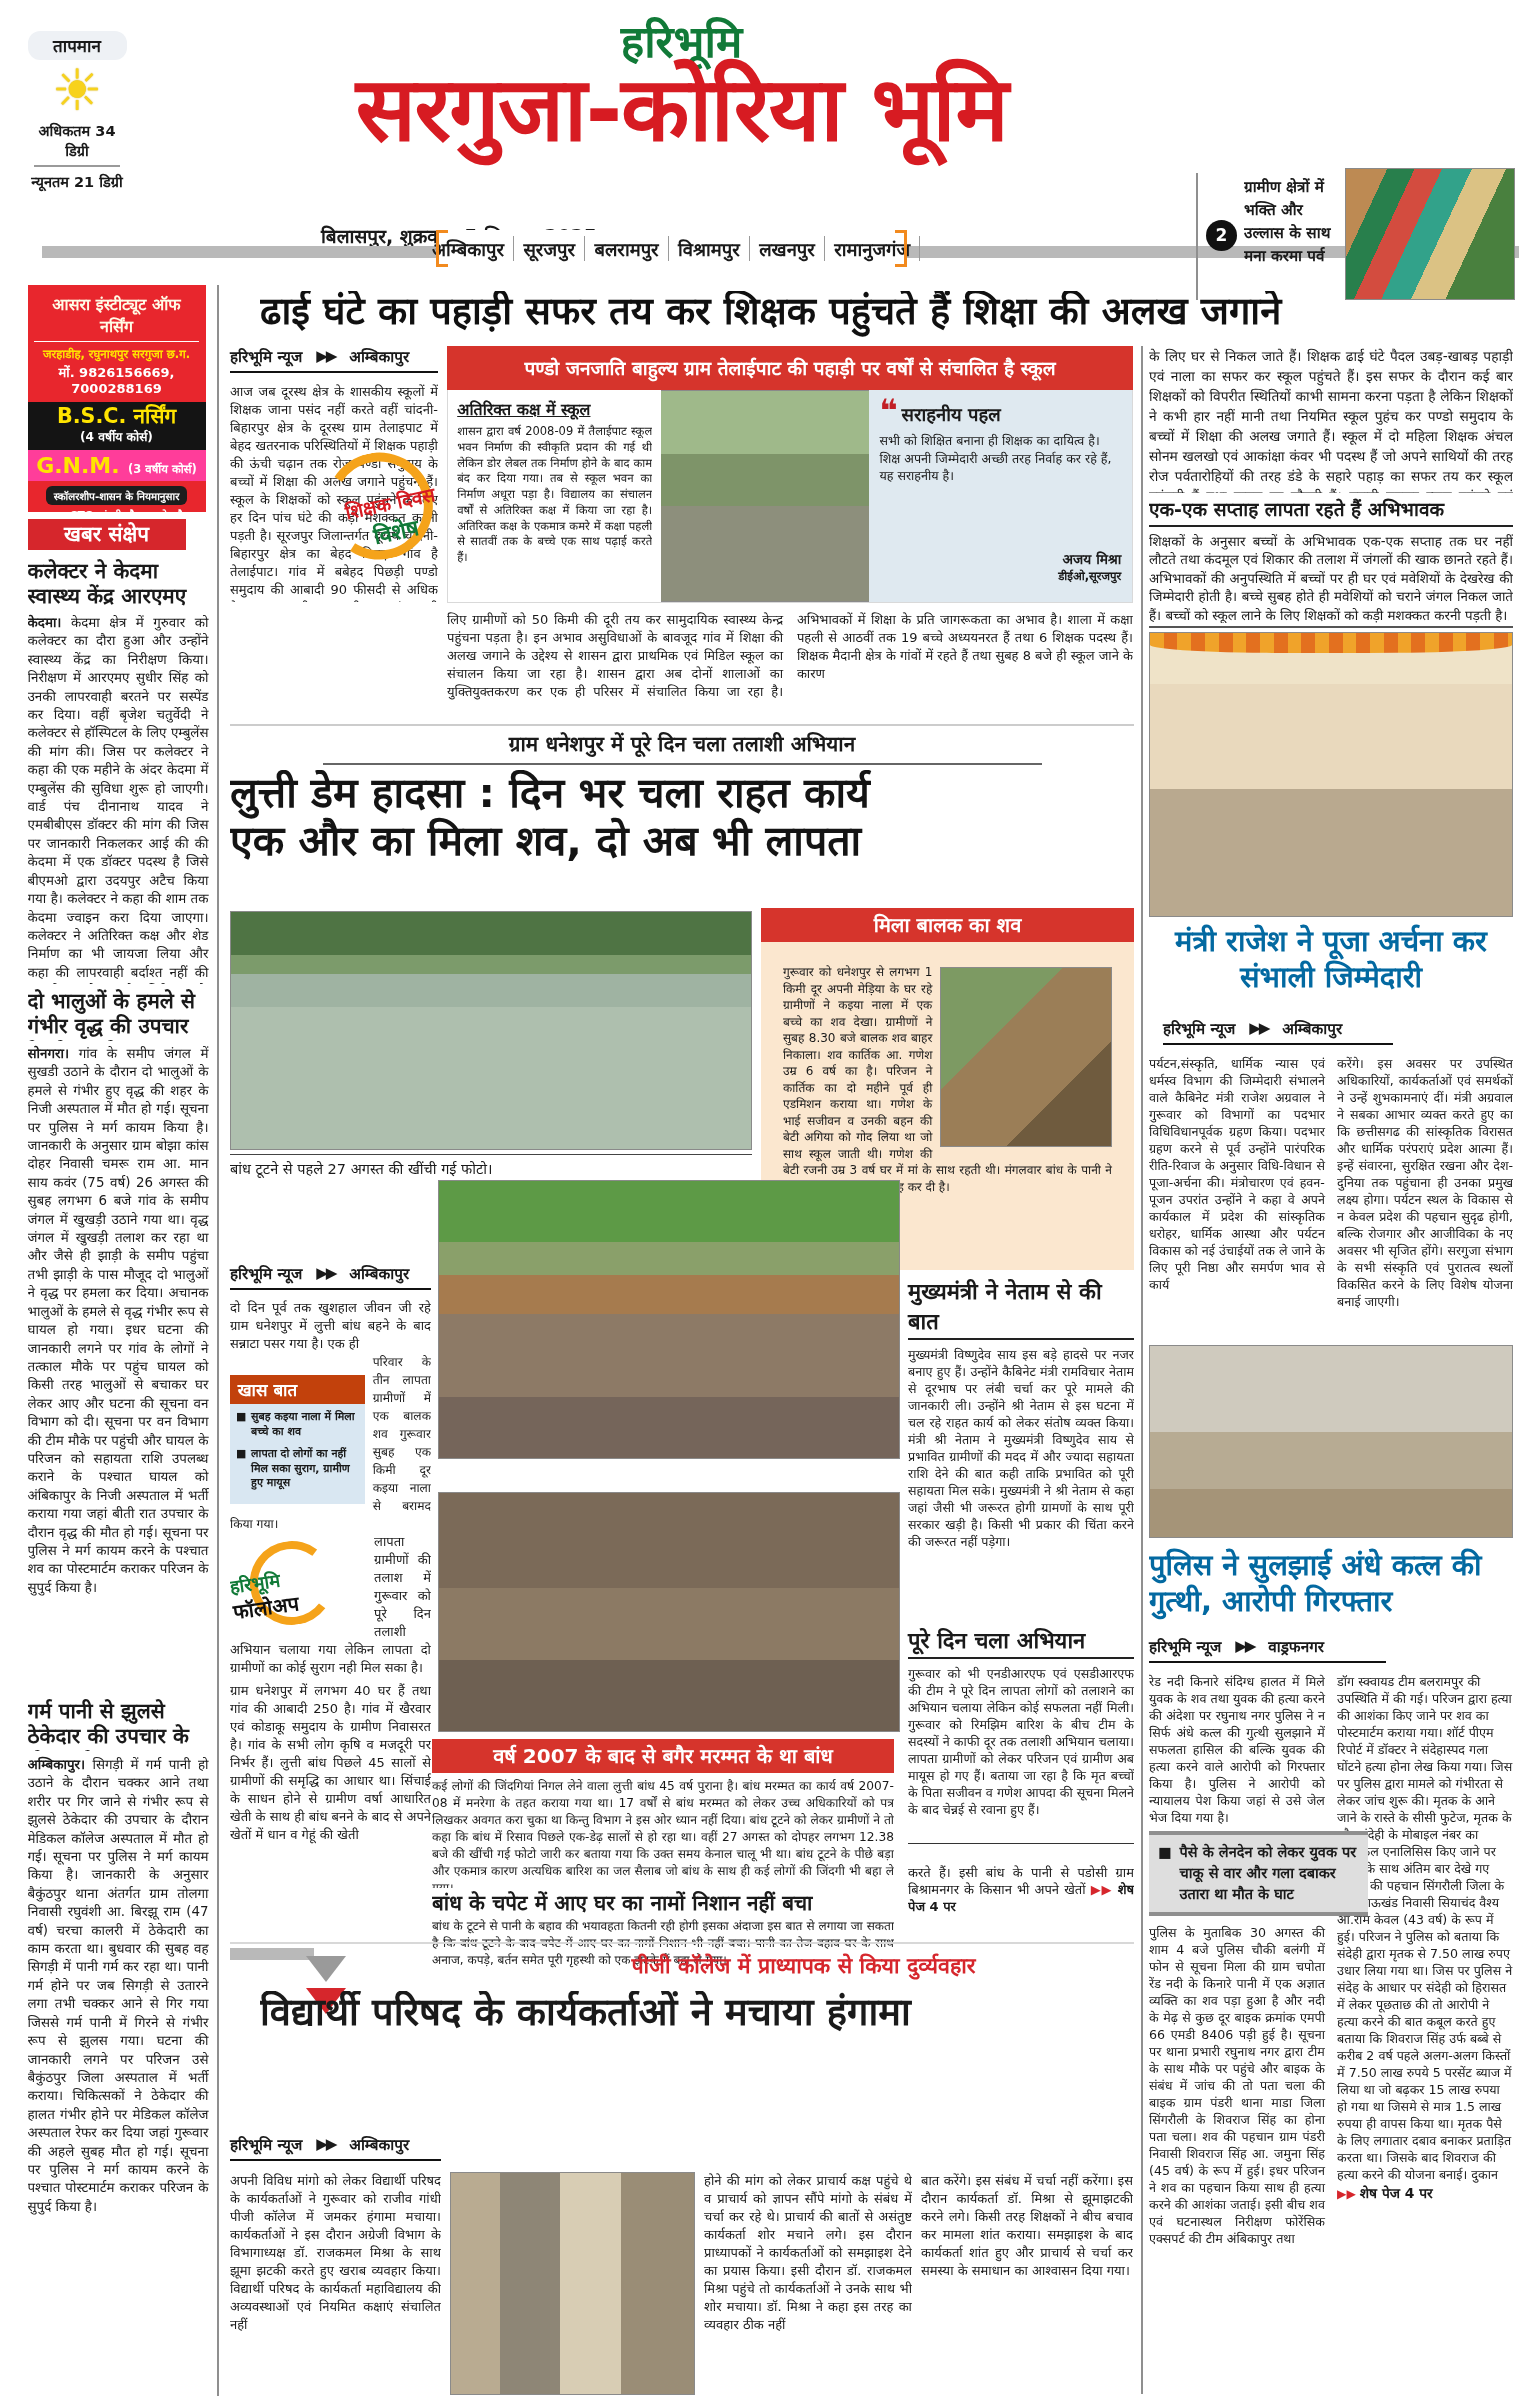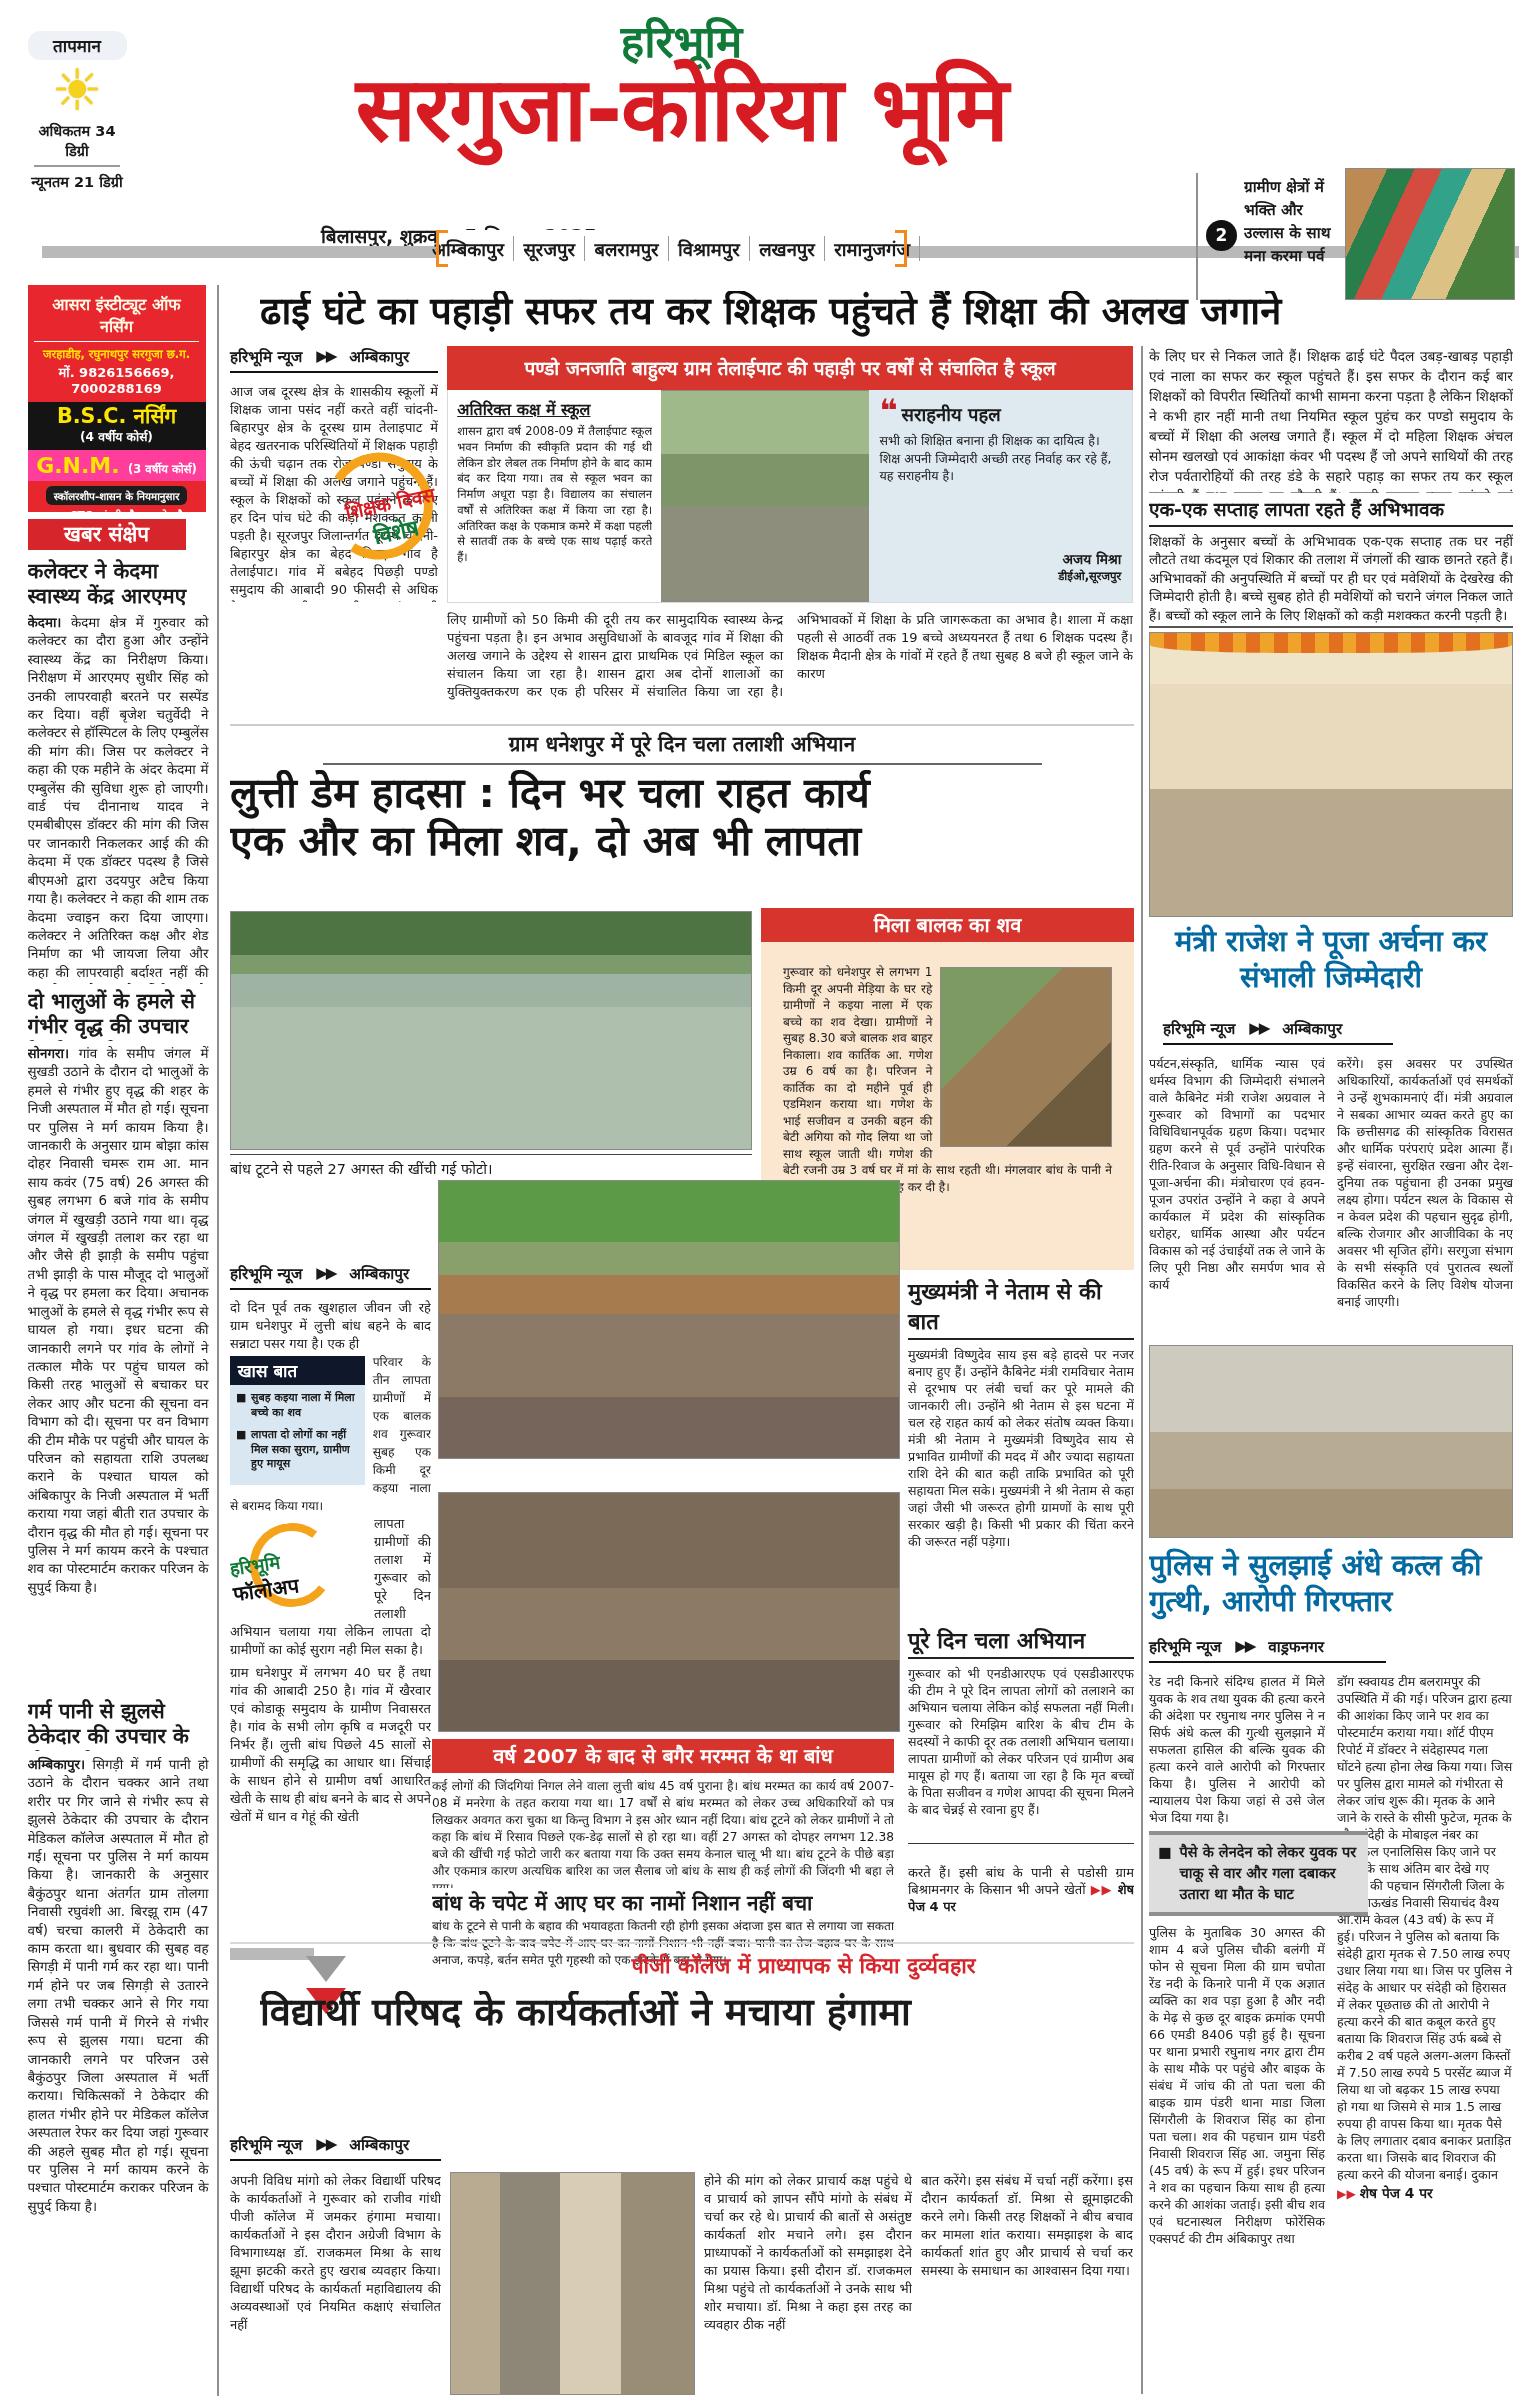--- a/index.html
+++ b/index.html
@@ -68,21 +68,21 @@
   .xtra .xt{font-size:16px;font-weight:bold;text-decoration:underline;margin-bottom:4.6px;}
   .xtra .xb{font-size:11.5px;line-height:15.7px;text-align:justify;}
   .quotebox{background:#dfe9f0;padding:9.2px 10.7px;}
   .quotebox .qi{color:#c21f26;font-size:31px;line-height:23px;font-weight:bold;}
   .quotebox .qt{font-size:18.4px;font-weight:bold;}
   .quotebox .qb{font-size:12.6px;line-height:17.6px;margin-top:6.1px;}
   .quotebox .qa{font-size:13.8px;font-weight:bold;text-align:right;margin-top:7.7px;}
   .quotebox .qr{font-size:11.5px;font-weight:bold;text-align:right;}
   .creambox{background:#fbe7cf;}
   .khas{width:135px;float:left;margin:3.1px 7.7px 4.6px 0;}
-  .khashdr{background:#0f172a;color:#fff;font-size:17px;font-weight:bold;padding:3.1px 7.7px;position:relative;}
+  .khashdr{background:#c2410c;color:#fff;font-size:17px;font-weight:bold;padding:3.1px 7.7px;position:relative;margin-top:19px;}
   .khasbody{background:#d9e7f2;padding:6.1px;font-size:11px;font-weight:bold;line-height:14.5px;}
   .khasbody .it{display:flex;gap:4.6px;margin-bottom:7.7px;}
   .stamp{transform:rotate(-12deg);text-align:center;}
   .stamp .arc{width:107px;height:107px;border:9.2px solid #f5a31a;border-left-color:transparent;border-radius:50%;
               position:absolute;left:7.7px;top:0;}
   .stamp .s1{color:#d71b22;font-size:19px;font-weight:bold;position:relative;top:40px;}
   .stamp .s2{color:#117a38;font-size:22px;font-weight:bold;position:relative;top:40px;}
   .fup{transform:rotate(-8deg);float:left;width:138px;height:92px;position:relative;margin:4.6px 6.1px 0 0;}
   .fup .arc{width:84px;height:84px;border:8.4px solid #f5a31a;border-right-color:transparent;border-radius:50%;
             position:absolute;left:20px;top:1.5px;}

